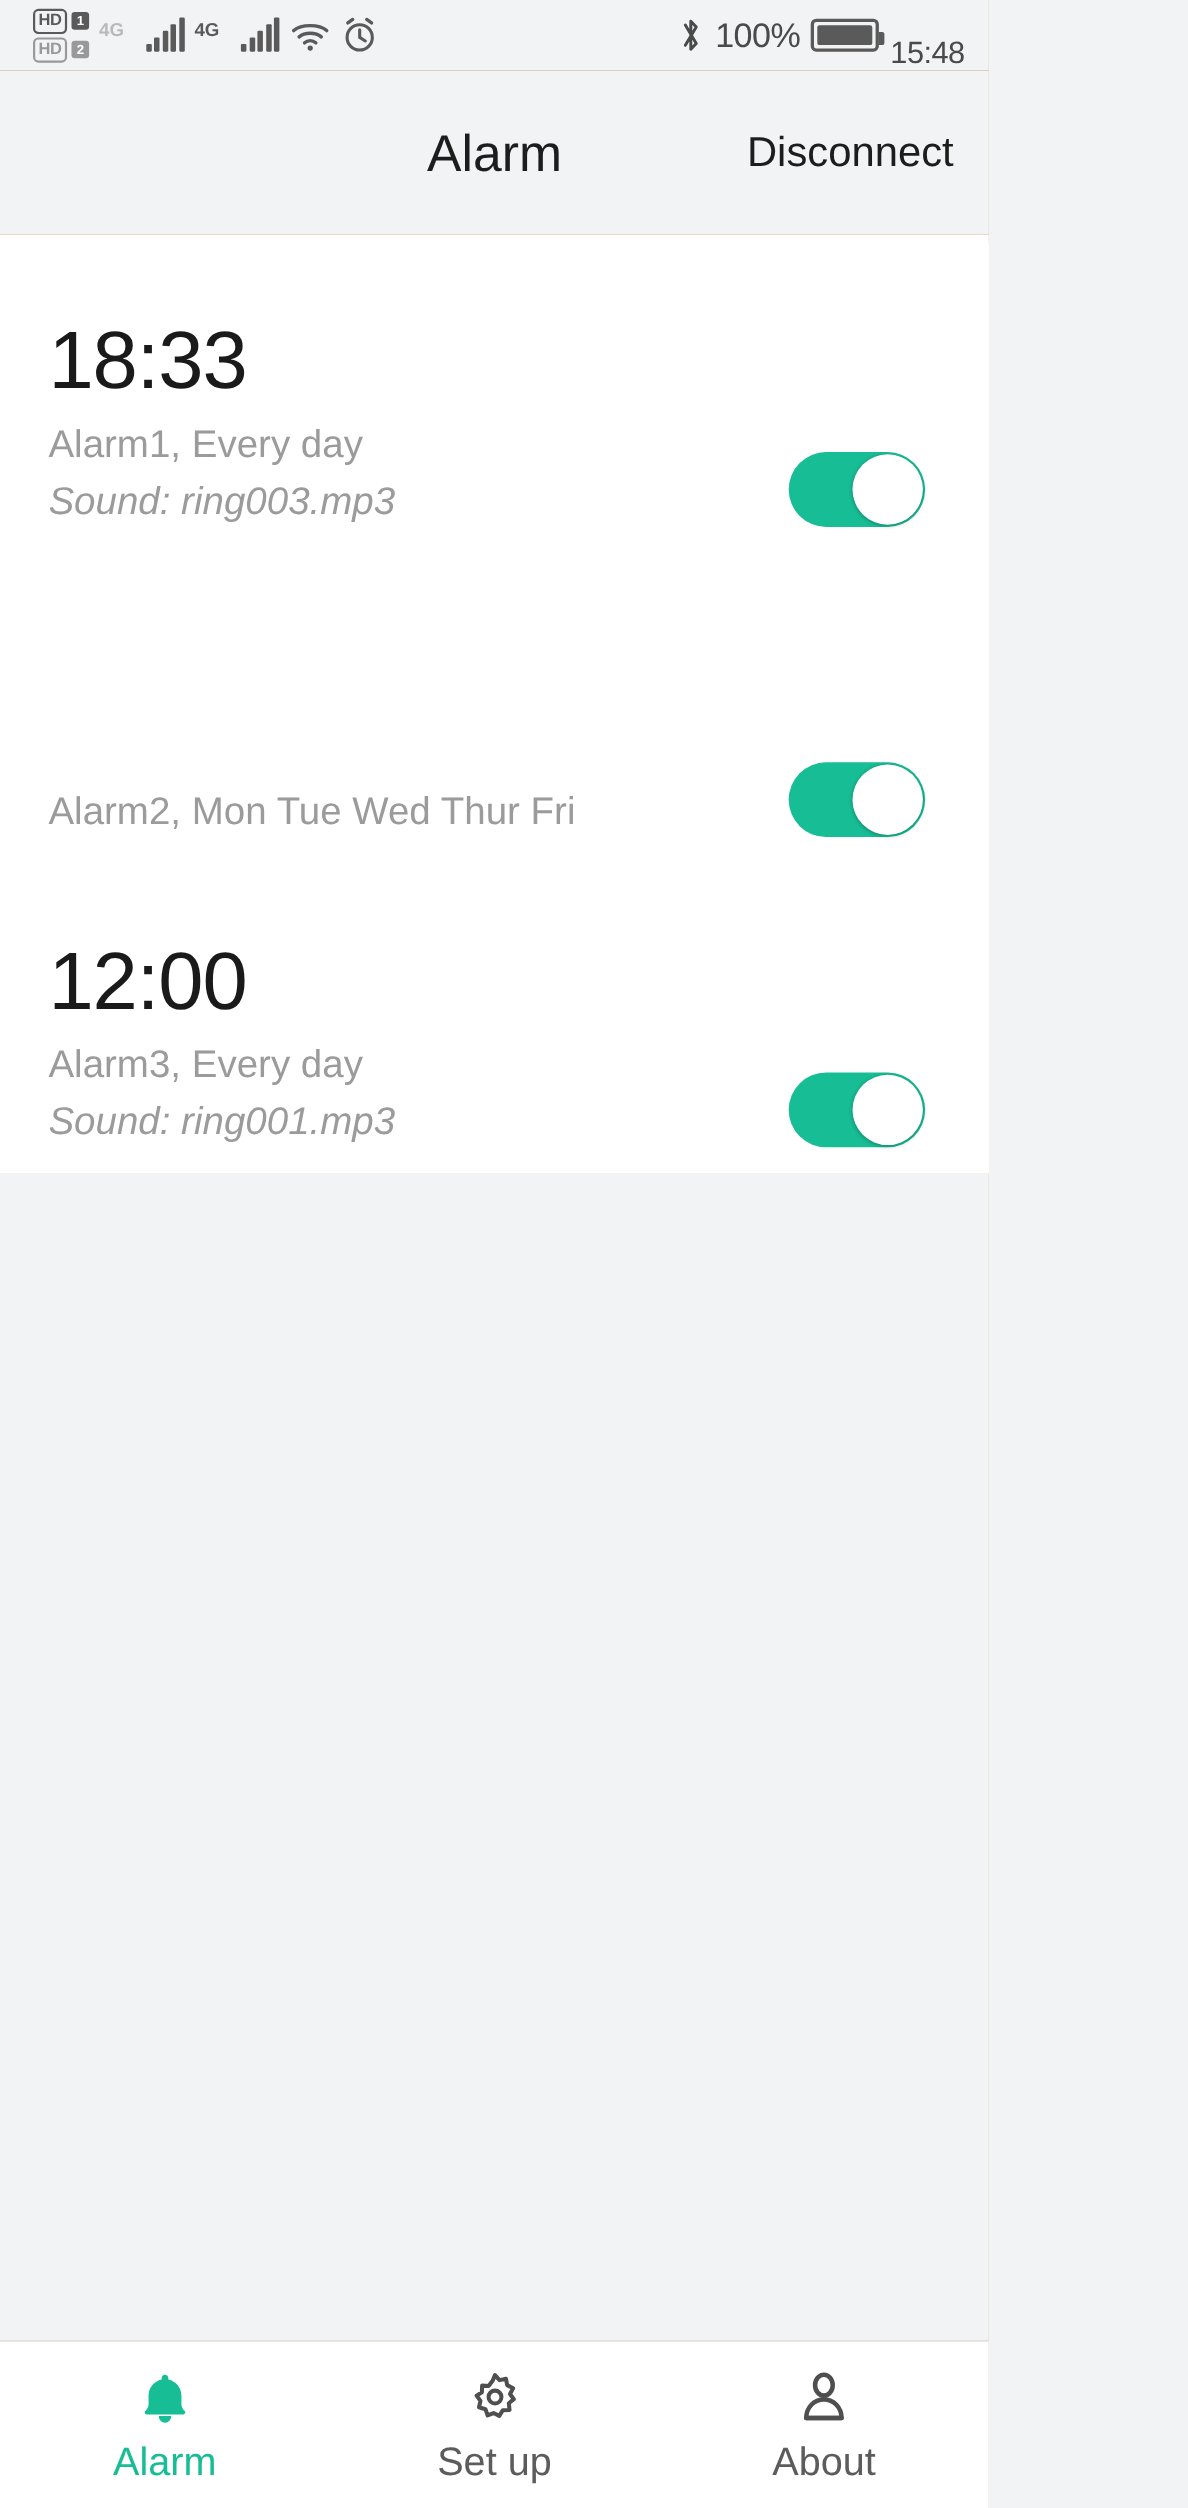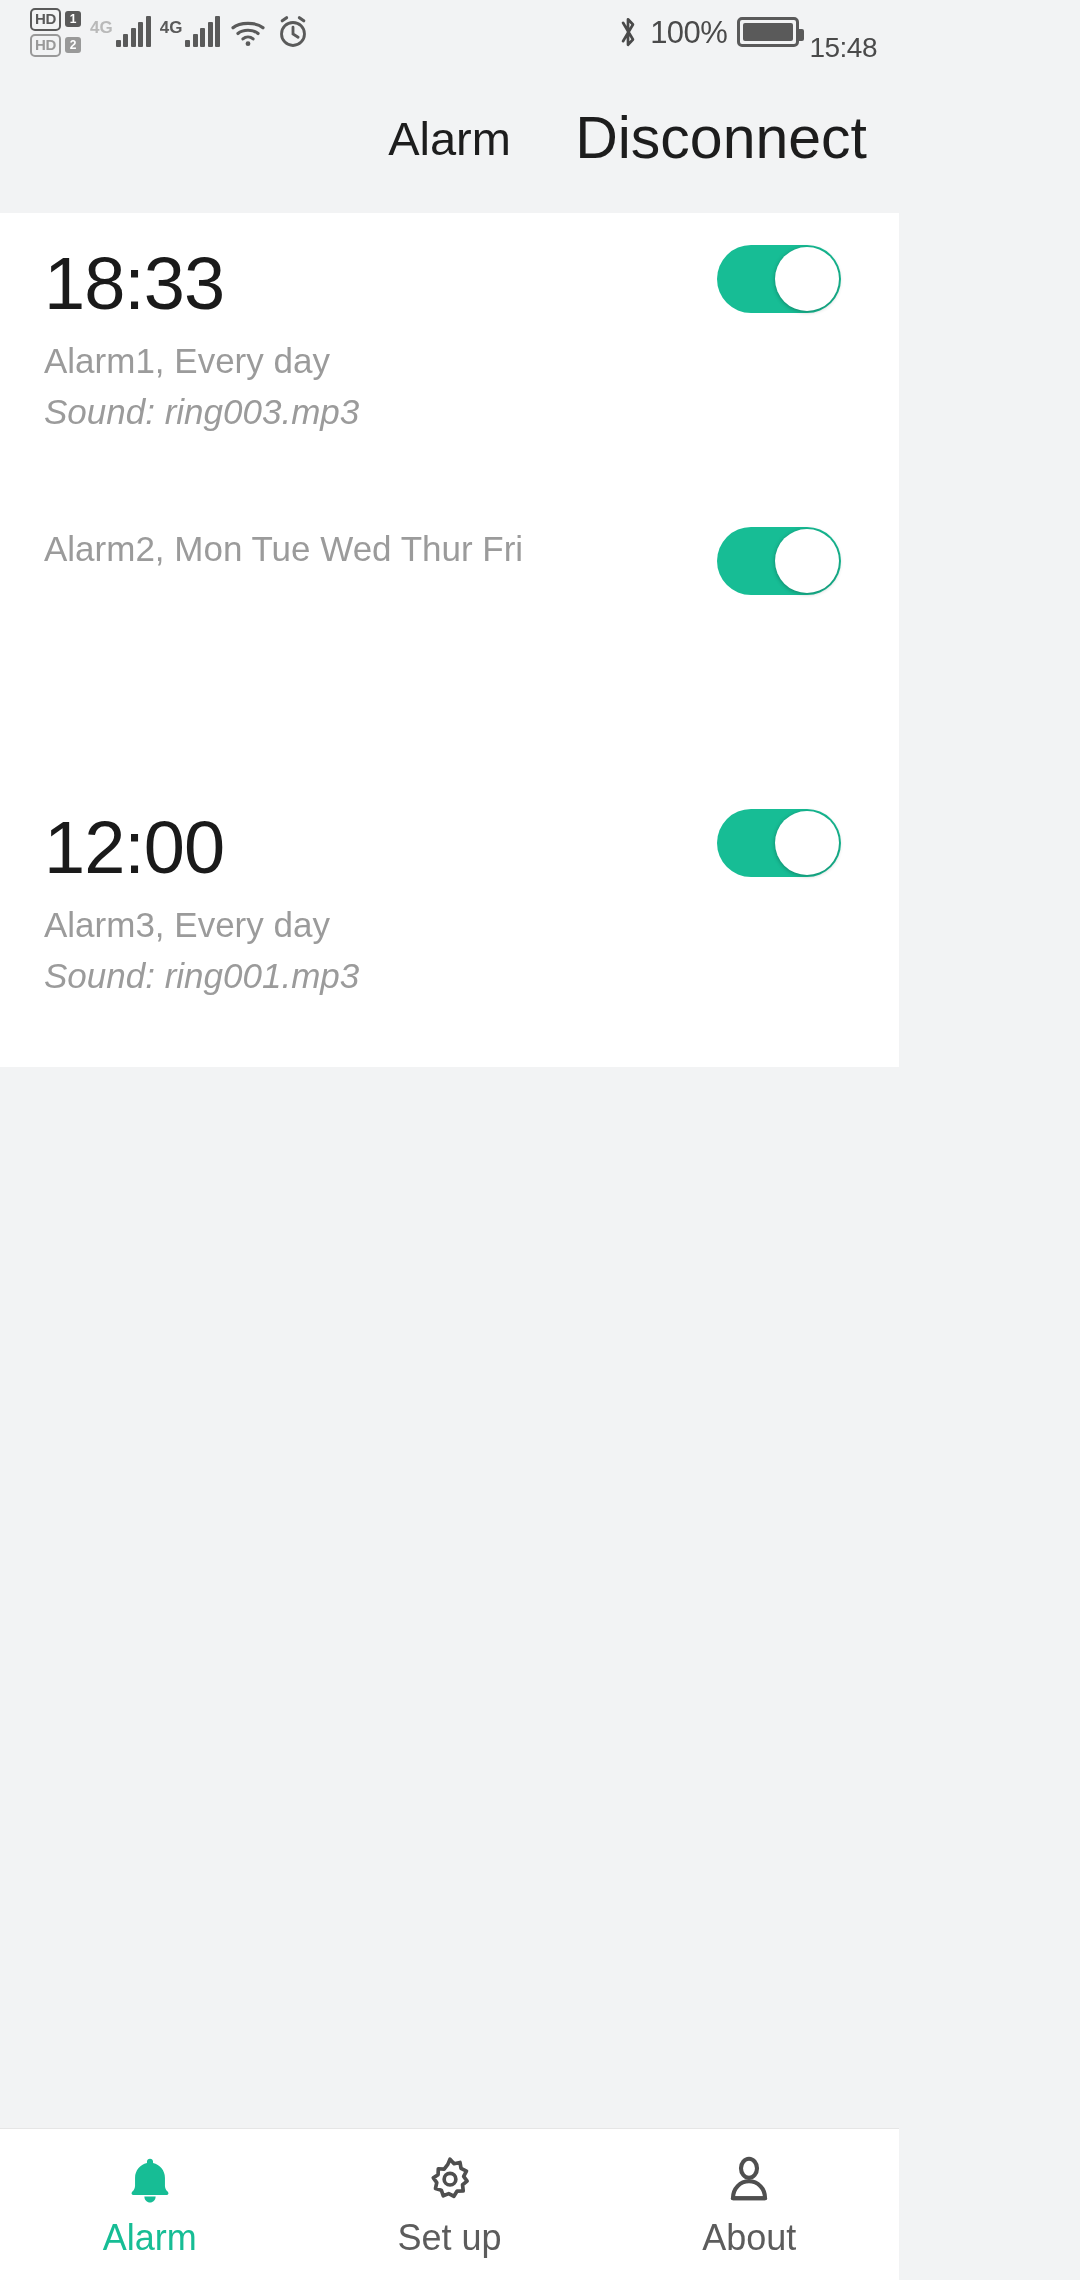--- a/index.html
+++ b/index.html
@@ -36,21 +36,21 @@
   }
   .sim-num {
     font-size:12px; font-weight:bold; line-height:1;
     color:#ffffff; background:#5a5a5a;
     border-radius:3px; padding:2px 3.5px;
     min-width:16px; text-align:center;
   }
   .hd-row.faded .hd-badge { color:#999; border-color:#999; }
   .hd-row.faded .sim-num { background:#999; }
 
-  .signal-group { display:flex; align-items:flex-end; gap:3px; }
+  .signal-group { display:flex; align-items:flex-end; gap:20px; }
   .net-label {
     font-size:17px; font-weight:bold; color:#5a5a5a;
     line-height:1; align-self:flex-start; margin-top:2px;
   }
   .net-label.dim { color:#b9b9b9; }
   .bars { display:flex; align-items:flex-end; gap:2.5px; height:30px; }
   .bars i { width:5px; background:#5a5a5a; border-radius:1px; display:block; }
   .bars i:nth-child(1){ height:7px; }
   .bars i:nth-child(2){ height:13px; }
   .bars i:nth-child(3){ height:19px; }
@@ -79,32 +79,32 @@
     background:#f2f3f4;
     display:flex; align-items:center;
     position:relative;
   }
   .header-title {
     position:absolute; left:0; right:0; text-align:center;
     font-size:47px; color:#1d1d1d; line-height:1;
   }
   .header-action {
     position:absolute; right:32px;
-    font-size:59px; color:#1d1d1d; line-height:1;
+    font-size:38px; color:#1d1d1d; line-height:1;
     white-space:nowrap;
   }
 
   
   .list {
     background:#ffffff;
     flex:0 0 auto;
     padding-top:8px;
   }
   .alarm-row {
-    display:flex; align-items:flex-start;
+    display:flex; align-items:flex-end;
     padding:24px 34px 24px 44px;
     min-height:282px;
     background:#ffffff;
   }
   .alarm-info { flex:1 1 auto; }
   .alarm-time {
     font-size:74px; color:#1a1a1a; line-height:1.05;
     letter-spacing:-1px; margin-bottom:16px;
   }
   .alarm-meta {

